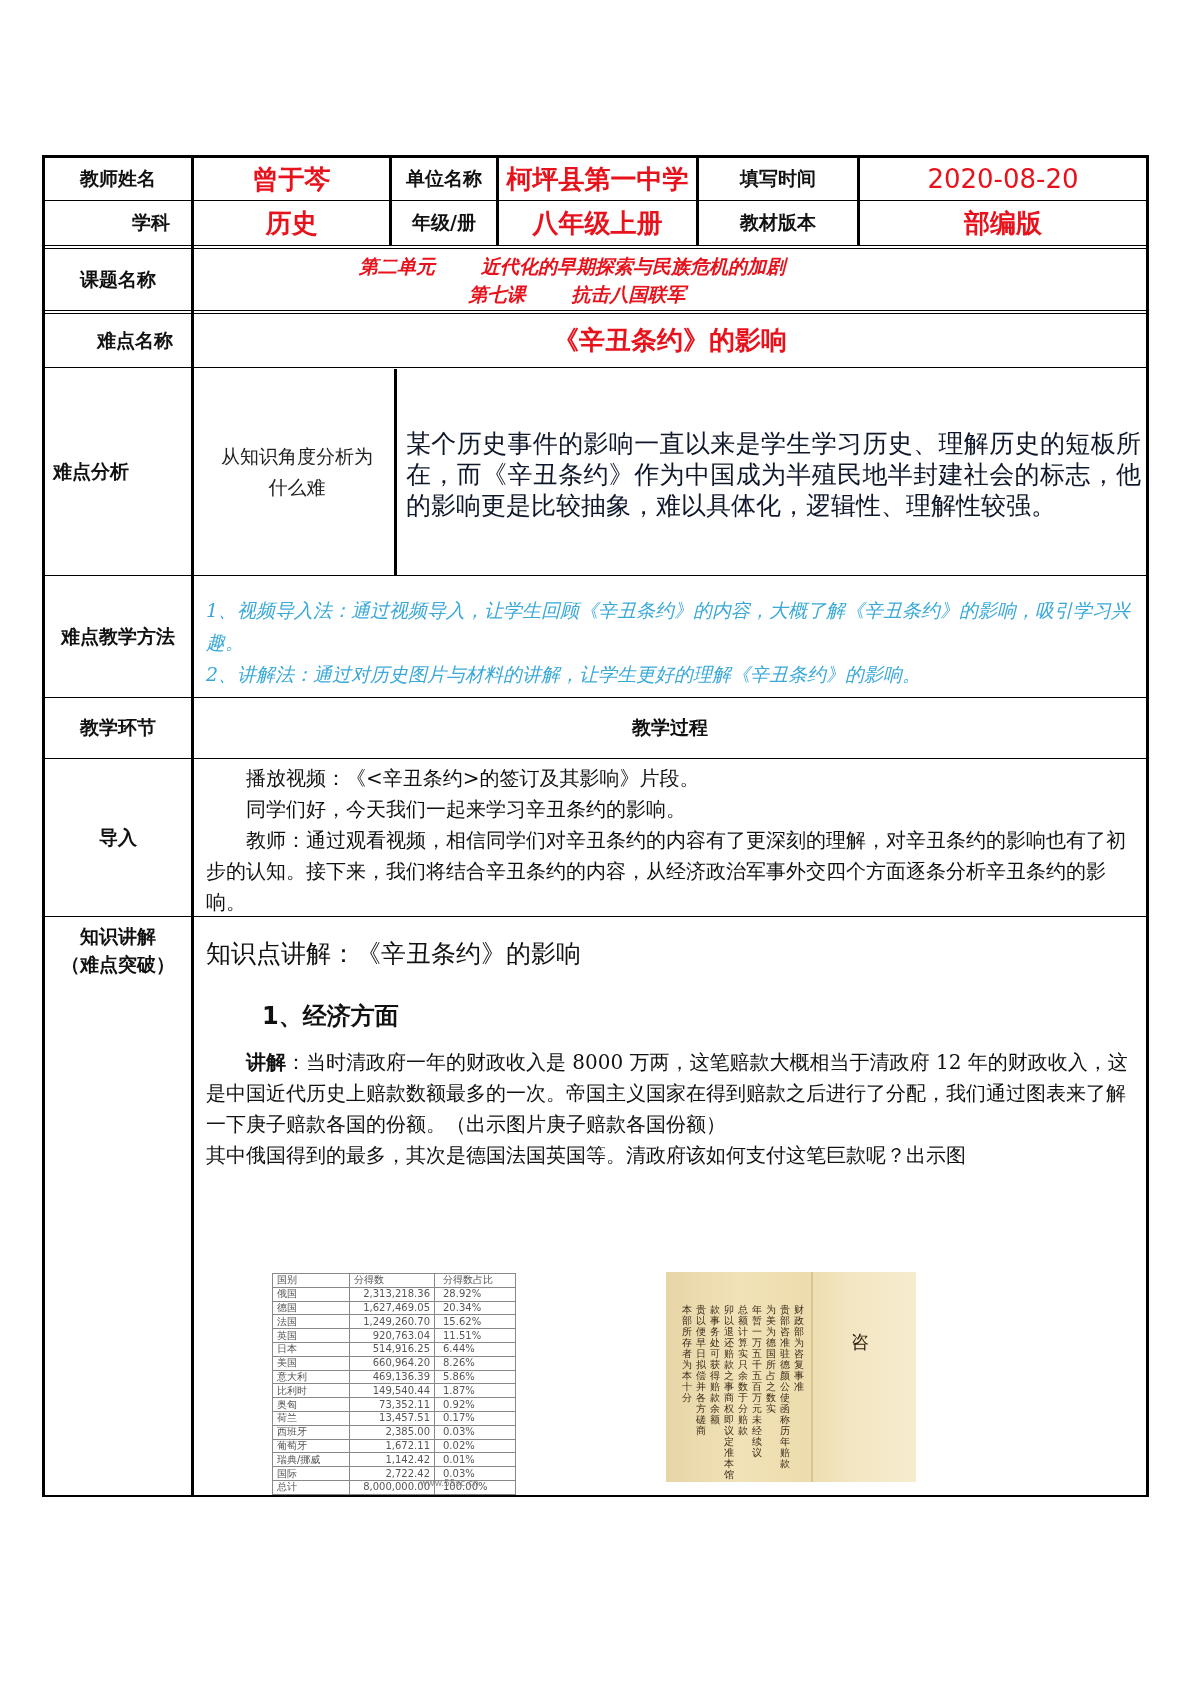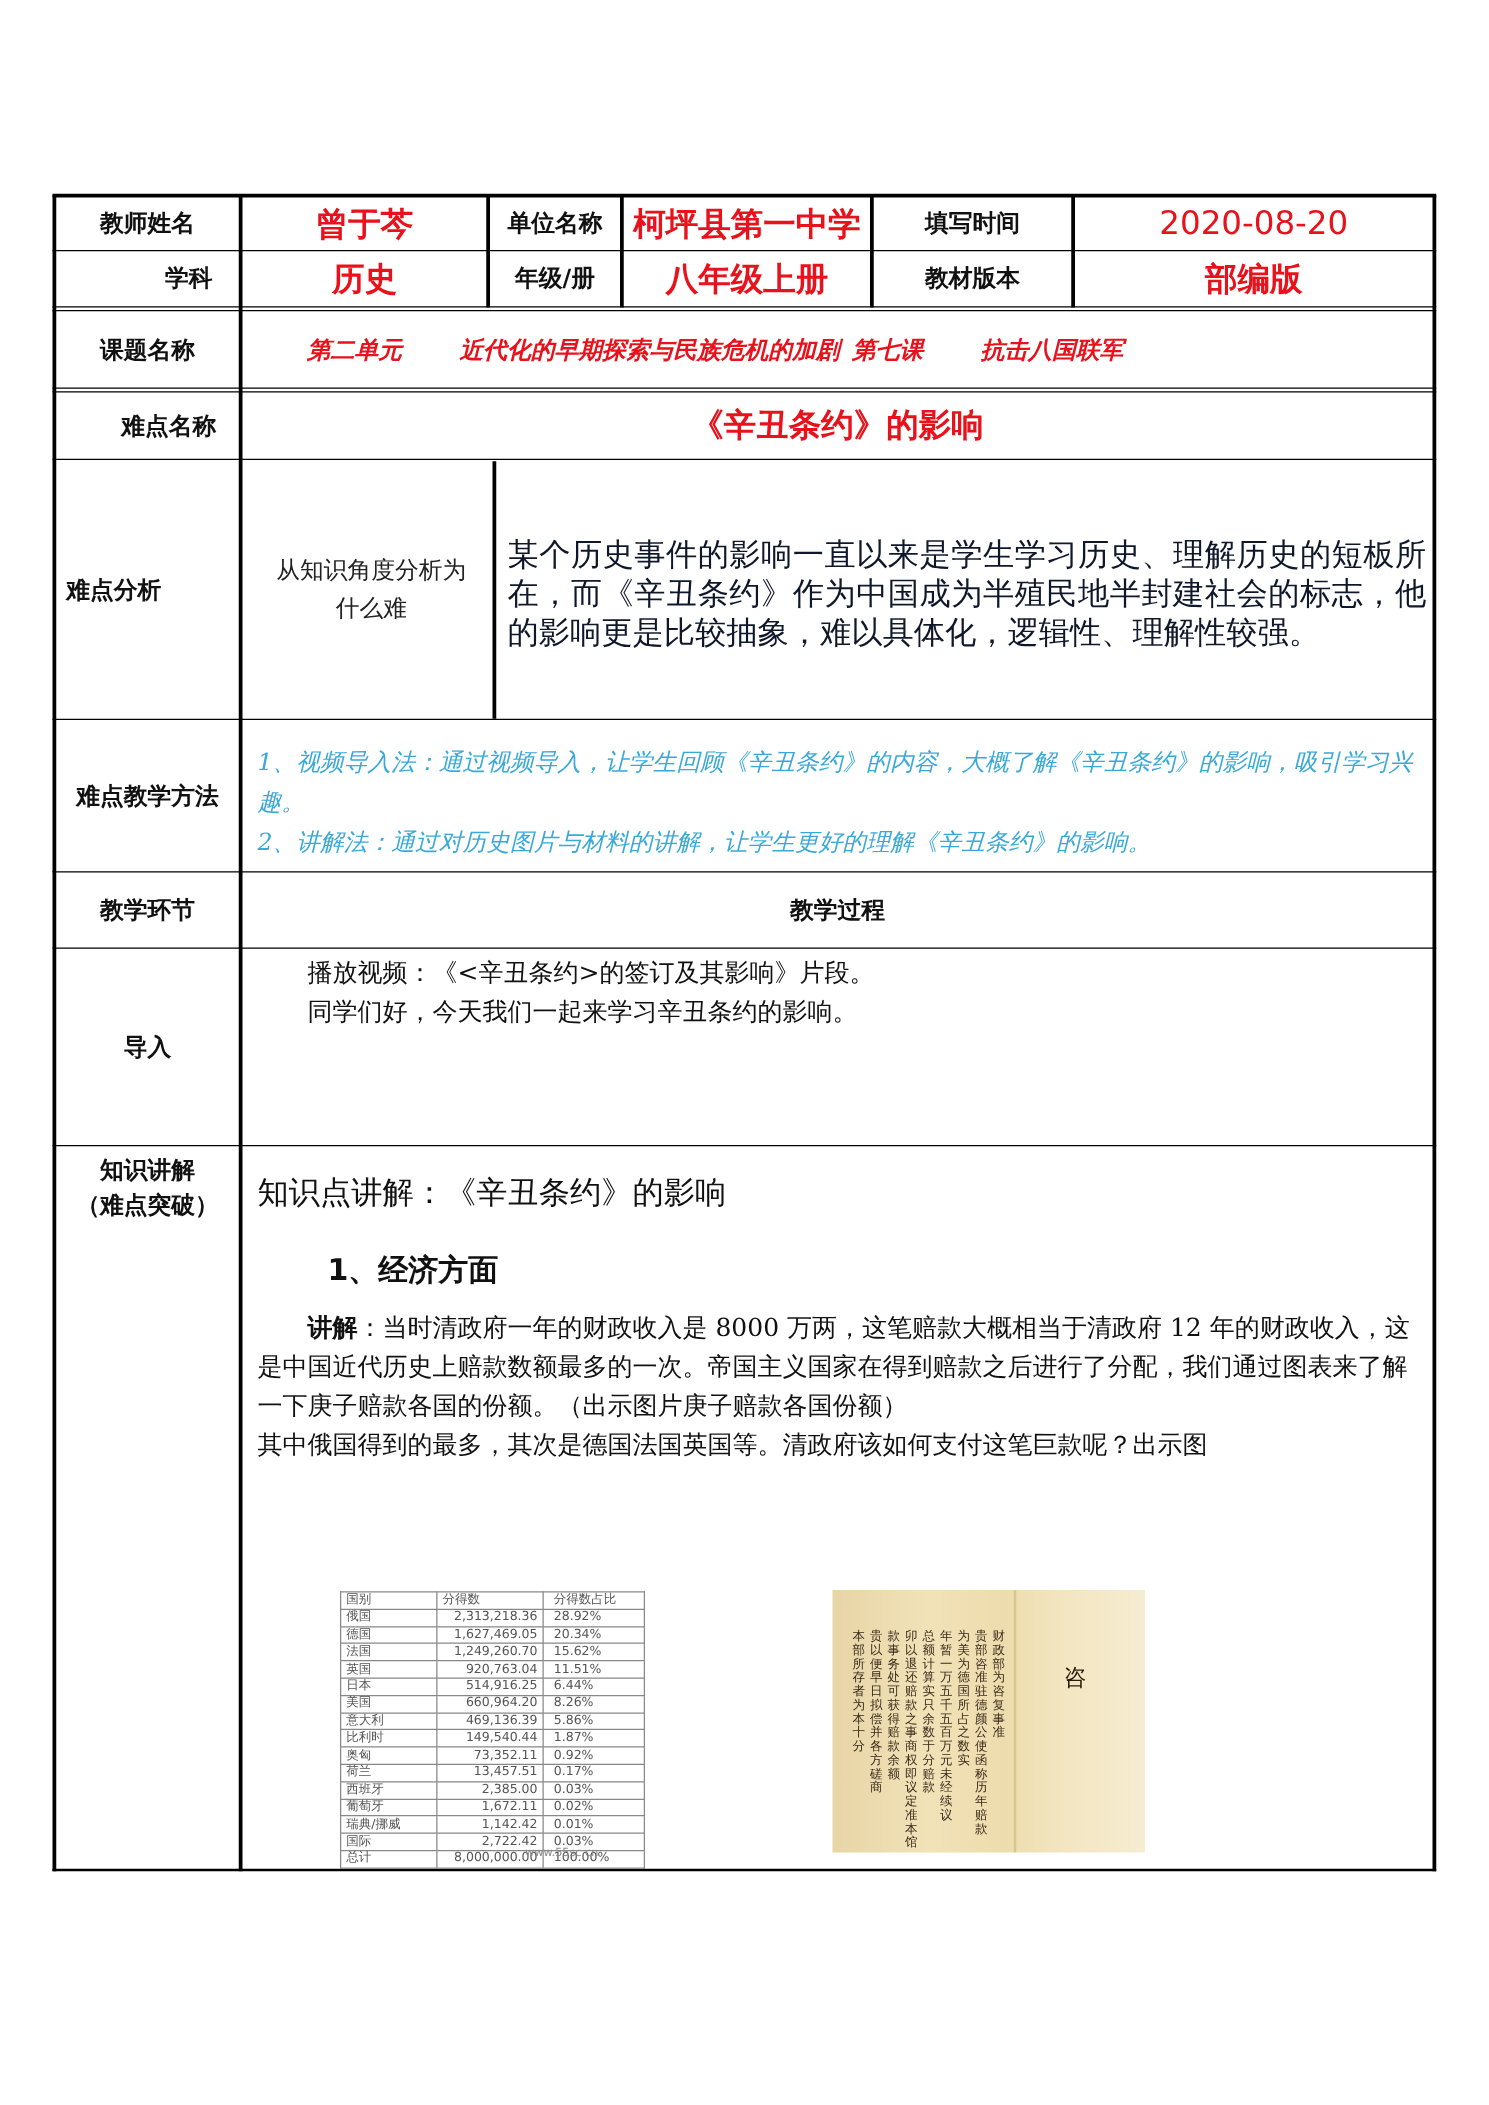--- a/index.html
+++ b/index.html
@@ -70,21 +70,21 @@
 <div class="cell red" style="left:860px;top:158px;width:286px;height:42px;font-weight:normal;">2020-08-20</div>
 
 <div class="cell lbl" style="left:45px;top:201px;width:116px;height:44px;margin-left:48px;">学科</div>
 <div class="cell red" style="left:194px;top:201px;width:195px;height:44px;">历史</div>
 <div class="cell lbl" style="left:392px;top:201px;width:104px;height:44px;">年级/册</div>
 <div class="cell red" style="left:499px;top:201px;width:197px;height:44px;">八年级上册</div>
 <div class="cell lbl" style="left:699px;top:201px;width:158px;height:44px;">教材版本</div>
 <div class="cell red" style="left:860px;top:201px;width:286px;height:44px;">部编版</div>
 
 <div class="cell lbl" style="left:45px;top:249px;width:146px;height:61px;">课题名称</div>
-<div class="cell" style="left:194px;top:249px;width:756px;height:61px;">
+<div class="cell" style="left:194px;top:249px;width:756px;height:61px;flex-direction:column;">
   <div class="redi" style="line-height:28px;">
     <span>第二单元</span><span style="display:inline-block;width:46px;"></span><span>近代化的早期探索与民族危机的加剧</span>
   </div>
   <div class="redi" style="line-height:28px;padding-left:10px;">
     <span>第七课</span><span style="display:inline-block;width:46px;"></span><span>抗击八国联军</span>
   </div>
 </div>
 
 <div class="cell lbl" style="left:28px;top:314px;width:174px;height:53px;padding-left:40px;">难点名称</div>
 <div class="cell red" style="left:194px;top:314px;width:952px;height:53px;">《辛丑条约》的影响</div>
@@ -99,20 +99,21 @@
   <div class="bluei">2、讲解法：通过对历史图片与材料的讲解，让学生更好的理解《辛丑条约》的影响。</div>
 </div>
 
 <div class="cell lbl" style="left:45px;top:698px;width:146px;height:60px;">教学环节</div>
 <div class="cell lbl" style="left:194px;top:698px;width:952px;height:60px;">教学过程</div>
 
 <div class="cell lbl" style="left:45px;top:759px;width:146px;height:157px;">导入</div>
 <div class="abs" style="left:206px;top:763px;width:930px;">
   <div class="serif indent">播放视频：《&lt;辛丑条约&gt;的签订及其影响》片段。</div>
   <div class="serif indent">同学们好，今天我们一起来学习辛丑条约的影响。</div>
+  <div class="serif indent">教师：通过观看视频，相信同学们对辛丑条约的内容有了更深刻的理解，对辛丑条约的影响也有了初步的认知。接下来，我们将结合辛丑条约的内容，从经济政治军事外交四个方面逐条分析辛丑条约的影响。</div>
 </div>
 
 <div class="abs lbl" style="left:45px;top:922px;width:146px;text-align:center;line-height:28px;">
   <div>知识讲解</div>
   <div>（难点突破）</div>
 </div>
 <div class="abs h1" style="left:206px;top:937px;">知识点讲解：《辛丑条约》的影响</div>
 <div class="abs h2" style="left:262px;top:1000px;">1、经济方面</div>
 <div class="abs" style="left:206px;top:1047px;width:935px;">
   <div class="serif indent"><span class="b">讲解</span><span>：当时清政府一年的财政收入是 8000 万两，这笔赔款大概相当于清政府 12 年的财政收入，这是中国近代历史上赔款数额最多的一次。帝国主义国家在得到赔款之后进行了分配，我们通过图表来了解一下庚子赔款各国的份额。（出示图片庚子赔款各国份额）</span></div>

